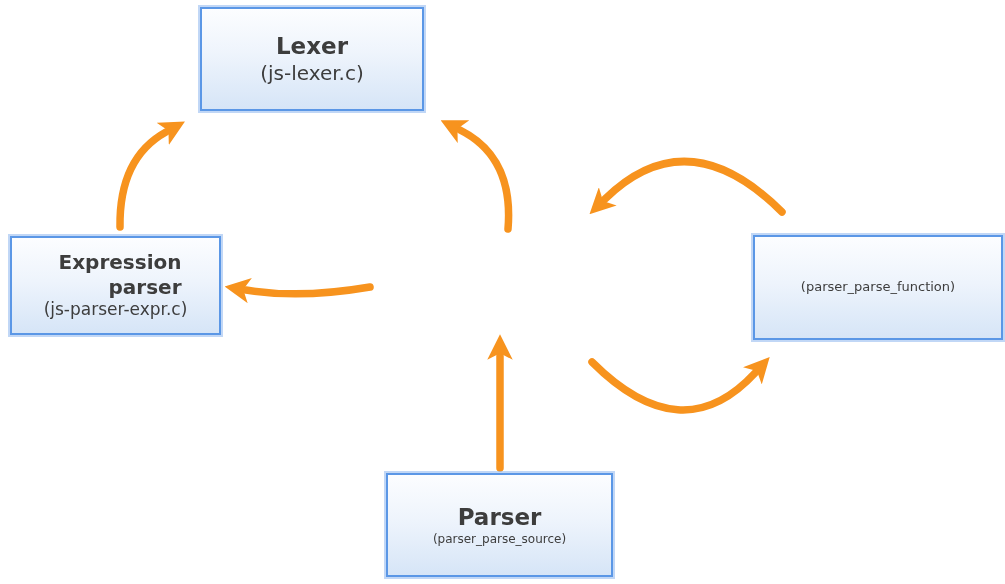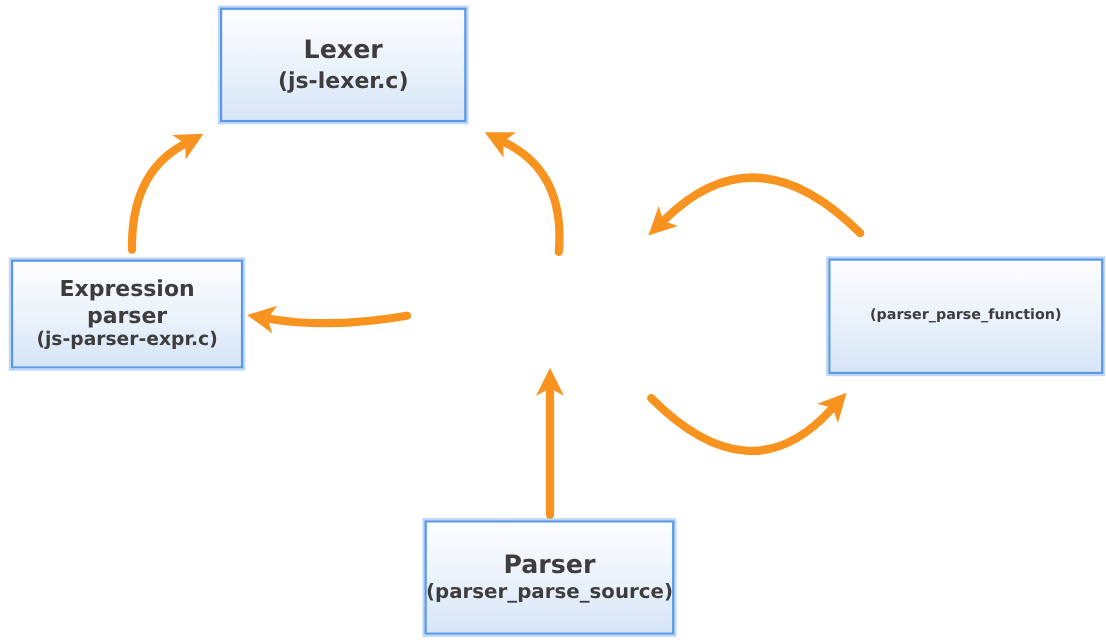--- a/index.html
+++ b/index.html
@@ -48,35 +48,34 @@
     text-align:center;
     padding:2px;
   }
   .node .title{
     font-weight:bold;
     line-height:1.22;
     white-space:pre-line;
   }
   .node .subtitle{
     line-height:1.25;
-    font-weight:bold;
   }
   .node-lexer .title{font-size:23px;}
   .node-lexer .subtitle{font-size:20px;}
   .node-expression .title,
   .node-statement .title{font-size:20px;max-width:132px;}
   .node-expression .subtitle,
   .node-statement .subtitle{font-size:17px;}
   .node-function .title{font-size:22px;}
   .node-function .subtitle{font-size:13px;}
   .node-parser .title{font-size:23px;}
-  .node-parser .subtitle{font-size:18px;}
+  .node-parser .subtitle{font-size:12px;}
 
   .node-lexer{left:200px;top:7px;width:224px;height:104px;}
-  .node-expression{left:10px;top:236px;width:211px;height:99px;}
+  .node-expression{left:10px;top:236px;width:211px;height:99px;text-align:right;}
   .node-statement{left:386px;top:236px;width:224px;height:101px;}
   .node-function{left:753px;top:235px;width:250px;height:105px;}
   .node-parser{left:386px;top:473px;width:227px;height:104px;}
 </style>
 </head>
 <body>
 
 <div class="canvas">
 
   <svg class="edges" viewBox="0 0 1005 584" xmlns="http://www.w3.org/2000/svg">

